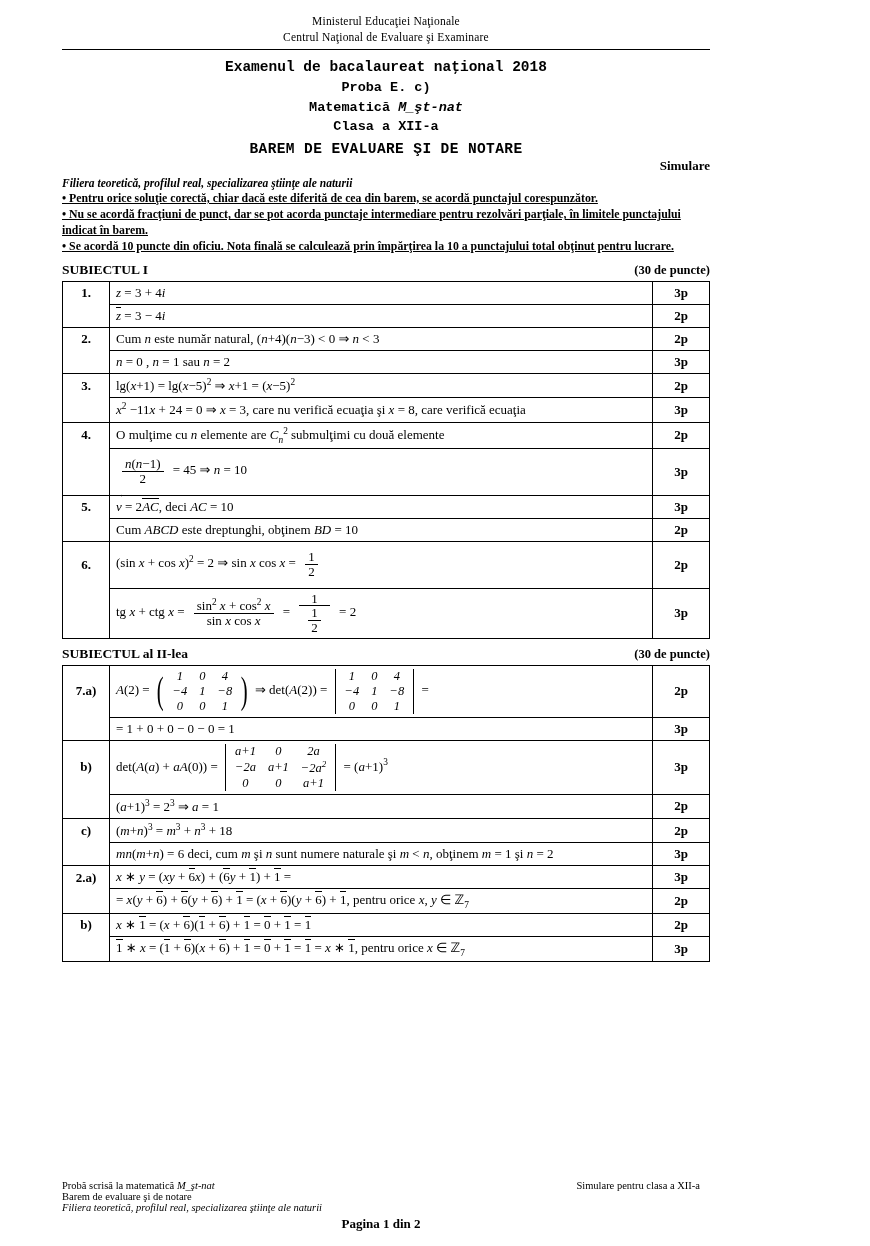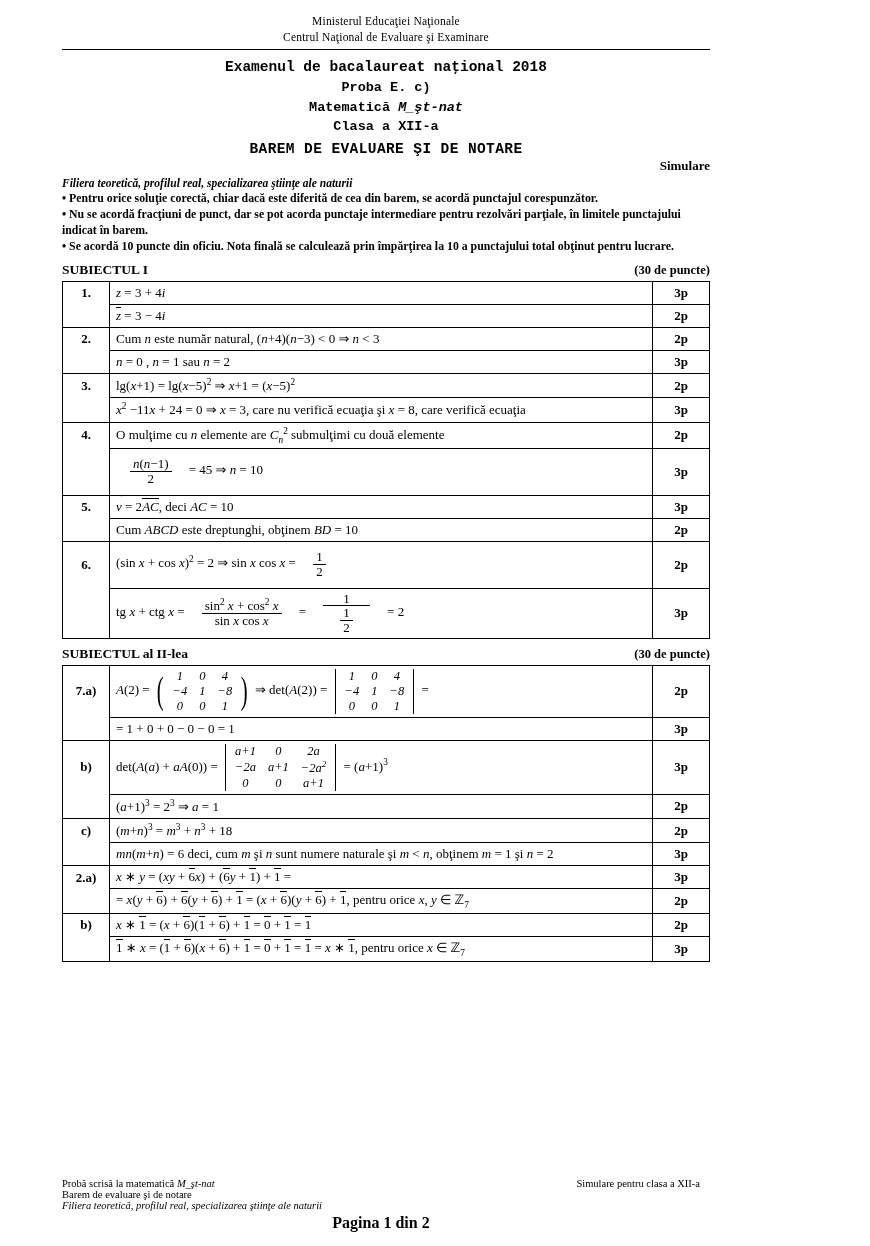--- a/index.html
+++ b/index.html
@@ -47,21 +47,21 @@
     font-style:italic;
     font-weight:bold;
     font-size:11.5px;
     margin-bottom:2px;
   }
   .bullets{
     font-size:11.8px;
     font-weight:bold;
     line-height:1.32;
   }
-  .bullets p{margin:0 0 1px 0;}
+  .bullets p{margin:0 0 1px 0;text-decoration:underline;}
   .subiect-head{
     display:flex;
     justify-content:space-between;
     align-items:flex-end;
     font-weight:bold;
     font-size:13.5px;
     margin-top:7px;
     margin-bottom:3px;
   }
   .subiect-head .pts{font-size:12.5px;}
@@ -95,21 +95,21 @@
   }
   .nb{border-bottom:none !important;}
   .nt{border-top:none !important;}
   i{font-style:italic;}
   .mt{font-style:italic;}
   .frac{
     display:inline-block;
     vertical-align:middle;
     text-align:center;
     line-height:1.05;
-    margin:0 14px;
+    margin:0 6px;
   }
   .frac .n{display:block;border-bottom:1px solid #000;padding:0 3px;}
   .frac .d{display:block;padding:0 3px;}
   .sup{font-size:.72em;vertical-align:super;}
   .sub{font-size:.72em;vertical-align:sub;}
   .ovl{border-top:1px solid #000;padding-top:0px;}
   .vecb{position:relative;display:inline-block;}
   .vecb:after{
     content:"→";
     position:absolute;left:0;right:0;top:-9px;
@@ -140,21 +140,21 @@
     text-align:center;font-size:12.5px;font-style:italic;
   }
   .row-tall td{height:40px;}
   .footer{
     position:absolute;
     left:62px;right:72px;bottom:14px;
     font-size:10.5px;
   }
   .footer .l1{display:flex;justify-content:space-between;}
   .footer .it{font-style:italic;}
-  .footer .pg{text-align:center;font-weight:bold;margin-top:3px;font-size:16px;}
+  .footer .pg{text-align:center;font-weight:bold;margin-top:3px;font-size:13px;}
 </style>
 </head>
 <body>
 
 <div class="page">
 
   <div class="ministry">
     <div>Ministerul Educaţiei Naţionale</div>
     <div>Centrul Naţional de Evaluare şi Examinare</div>
   </div>

